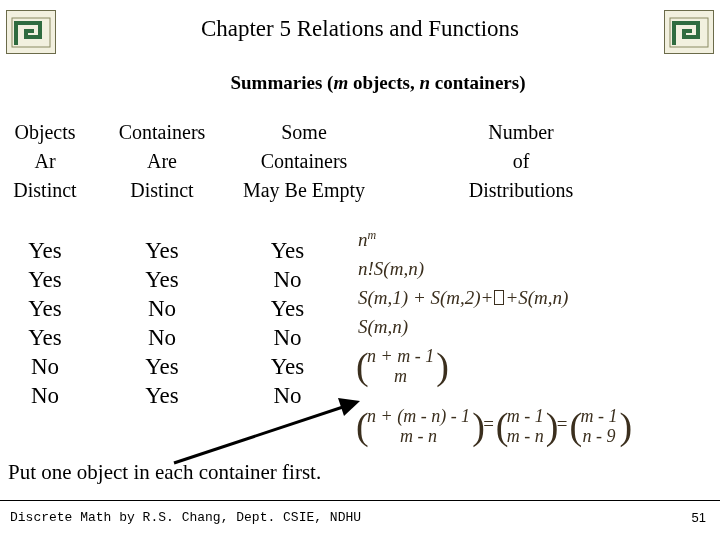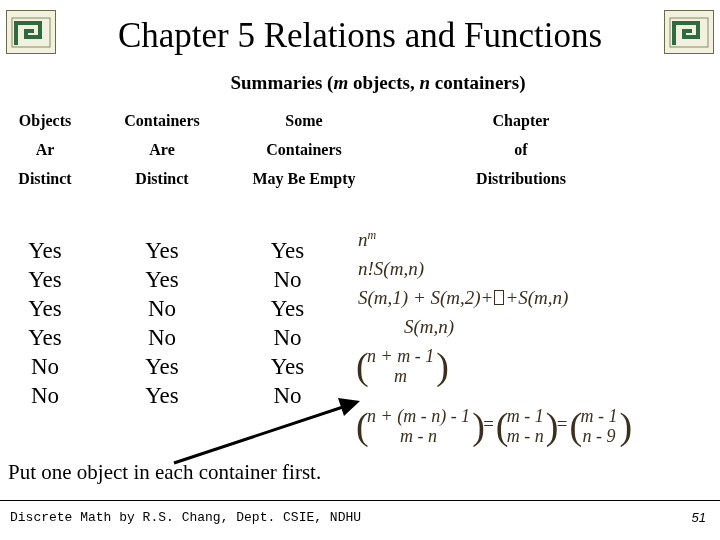--- a/index.html
+++ b/index.html
@@ -30,46 +30,45 @@
   .logo.right { right: 6px; }
   .logo svg { display: block; }
 
   
   .title {
     position: absolute;
     top: 16px;
     left: 70px;
     width: 580px;
     text-align: center;
-    font-size: 35px;
+    font-size: 23px;
     font-family: "Liberation Serif", serif;
     color: #000;
     white-space: nowrap;
   }
 
   .subtitle {
     position: absolute;
     top: 72px;
     left: 0;
     width: 720px;
     text-align: center;
     font-size: 19px;
     font-weight: bold;
     margin-left: 18px;
   }
   .subtitle .ital { font-style: italic; }
 
   
   .hdr {
     position: absolute;
-    top: 106px;
-    font-size: 16px;
+    top: 118px;
+    font-size: 20px;
     line-height: 29px;
     text-align: center;
-    font-weight: bold;
   }
   .hdr-objects { left: 2px;  width: 86px; }
   .hdr-containers { left: 96px; width: 132px; }
   .hdr-some { left: 230px; width: 148px; }
   .hdr-number { left: 430px; width: 182px; }
 
   
   .col {
     position: absolute;
     top: 236px;
@@ -100,21 +99,21 @@
   .f1 .sup { font-size: 12px; vertical-align: super; font-style: italic; }
   .f2 { left: 6px; top: 30px; }
   .f3 { left: 6px; top: 59px; }
   .f3 .box {
     display: inline-block;
     width: 8px; height: 13px;
     border: 1px solid #3b2f1e;
     vertical-align: -1px;
     margin: 0 1px;
   }
-  .f4 { left: 6px; top: 88px; margin-left: 46px; }
+  .f4 { left: 6px; top: 88px; }
 
   
   .binom {
     display: inline-block;
     vertical-align: middle;
     position: relative;
     padding: 0 9px;
     text-align: center;
     line-height: 20px;
     font-size: 18px;
@@ -162,21 +161,20 @@
     top: 510px;
     font-size: 13px;
     font-family: Liberation Mono, monospace;
   }
   .footer-page {
     position: absolute;
     right: 14px;
     top: 510px;
     font-size: 13px;
     font-family: "Liberation Sans", sans-serif;
-    font-style: italic;
   }
 </style>
 </head>
 <body>
 
 <div class="logo left">
   <svg width="48" height="42" viewBox="0 0 48 42" aria-hidden="true">
     <rect x="0" y="0" width="48" height="42" fill="#f2f0df"></rect>
     <g fill="none" stroke="#2f6b3f" stroke-width="4">
       <path d="M9 34 V12 H33 V26 H19 V20 H27"></path>
@@ -207,21 +205,21 @@
   <div>Containers</div>
   <div>Are</div>
   <div>Distinct</div>
 </div>
 <div class="hdr hdr-some">
   <div>Some</div>
   <div>Containers</div>
   <div>May Be Empty</div>
 </div>
 <div class="hdr hdr-number">
-  <div>Chapter</div>
+  <div>Number</div>
   <div>of</div>
   <div>Distributions</div>
 </div>
 
 <div class="col col-a">
   <div>Yes</div>
   <div>Yes</div>
   <div>Yes</div>
   <div>Yes</div>
   <div>No</div>

